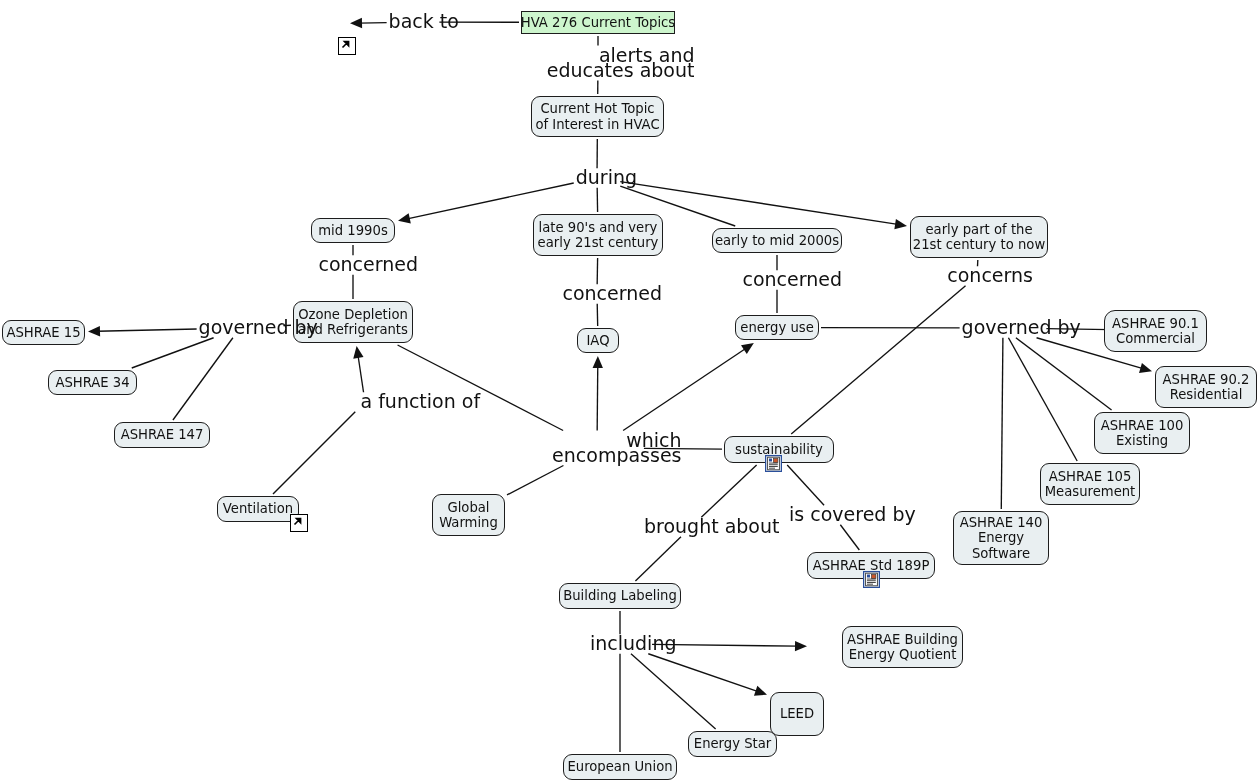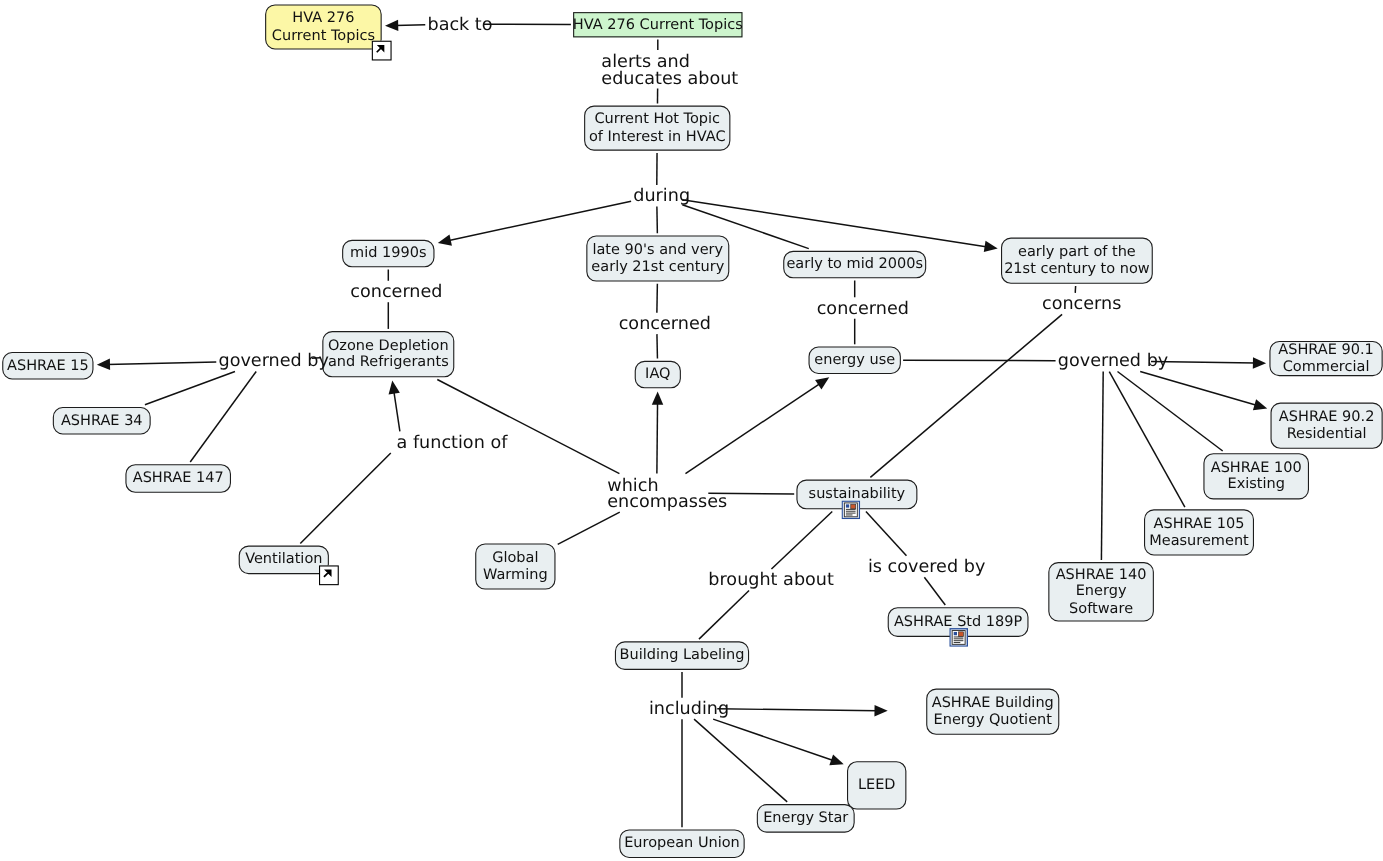--- a/index.html
+++ b/index.html
@@ -50,23 +50,23 @@
     border-radius: 0;
   }
   .node.yellow {
     background: #fcf7a6;
     border: 1.3px solid #1d1d1d;
     border-radius: 9px;
   }
   .linklabel {
     position: absolute;
     color: #111111;
-    font-size: 16px;
+    font-size: 19px;
     line-height: 15.5px;
-    text-align: left;
+    text-align: right;
     white-space: pre;
     background: transparent;
     z-index: 6;
   }
   .goicon {
     position: absolute;
     width: 16px;
     height: 16px;
     background: #ffffff;
     border: 1.4px solid #000000;
@@ -222,22 +222,20 @@
         <line x1="648.2909836065573" y1="653.75" x2="758.1507777231882" y2="691.6112849780479" stroke="#111111" stroke-width="1.35"></line>
         <polygon points="767,694.6610169491526 753.9605476953541,695.6673387639139 757.3491387743593,685.8348695674563" fill="#111111"></polygon>
       </g>
       <g>
         <line x1="630.96875" y1="653.75" x2="715.625" y2="729" stroke="#111111" stroke-width="1.35"></line>
       </g>
       <g>
         <line x1="620" y1="653.75" x2="620" y2="752" stroke="#111111" stroke-width="1.35"></line>
       </g>
     </svg>
-<div class="node yellow" style="left: 241px; top: 4px; width: 106px; height: 41px;"><span>HVA 276
-Current Topics</span></div>
     <span class="goicon" style="left: 338px; top: 37px;">
       <svg width="13" height="13" viewBox="0 0 13 13">
         <path d="M3.5 9.5 L9 4 M5.5 3.6 L9.6 3.6 L9.6 7.7 Z" stroke="#000" stroke-width="1.6" fill="#000"></path>
       </svg>
     </span>
     <div class="node green" style="left: 521px; top: 11px; width: 154px; height: 23px;"><span>HVA 276 Current Topics</span></div>
     <div class="node" style="left: 531px; top: 96px; width: 133px; height: 41px;"><span>Current Hot Topic
 of Interest in HVAC</span></div>
     <div class="node" style="left: 311px; top: 218px; width: 84px; height: 25px;"><span>mid 1990s</span></div>
     <div class="node" style="left: 533px; top: 214px; width: 130px; height: 42px;"><span>late 90's and very
@@ -245,21 +243,21 @@
     <div class="node" style="left: 712px; top: 228px; width: 130px; height: 25px;"><span>early to mid 2000s</span></div>
     <div class="node" style="left: 910px; top: 216px; width: 138px; height: 42px;"><span>early part of the
 21st century to now</span></div>
     <div class="node" style="left: 293px; top: 301px; width: 120px; height: 42px;"><span>Ozone Depletion
 and Refrigerants</span></div>
     <div class="node" style="left: 577px; top: 328px; width: 42px; height: 25px;"><span>IAQ</span></div>
     <div class="node" style="left: 735px; top: 315px; width: 84px; height: 25px;"><span>energy use</span></div>
     <div class="node" style="left: 2px; top: 320px; width: 83px; height: 25px;"><span>ASHRAE 15</span></div>
     <div class="node" style="left: 48px; top: 370px; width: 89px; height: 25px;"><span>ASHRAE 34</span></div>
     <div class="node" style="left: 114px; top: 422px; width: 96px; height: 26px;"><span>ASHRAE 147</span></div>
-    <div class="node" style="left: 1154px; top: 310px; width: 103px; height: 32px;"><span>ASHRAE 90.1
+    <div class="node" style="left: 1104px; top: 310px; width: 103px; height: 42px; border-radius: 11px;"><span>ASHRAE 90.1
 Commercial</span></div>
     <div class="node" style="left: 1155px; top: 366px; width: 102px; height: 42px;"><span>ASHRAE 90.2
 Residential</span></div>
     <div class="node" style="left: 1094px; top: 412px; width: 96px; height: 42px;"><span>ASHRAE 100
 Existing</span></div>
     <div class="node" style="left: 1040px; top: 463px; width: 100px; height: 42px;"><span>ASHRAE 105
 Measurement</span></div>
     <div class="node" style="left: 953px; top: 511px; width: 96px; height: 54px;"><span>ASHRAE 140
 Energy
 Software</span></div>

